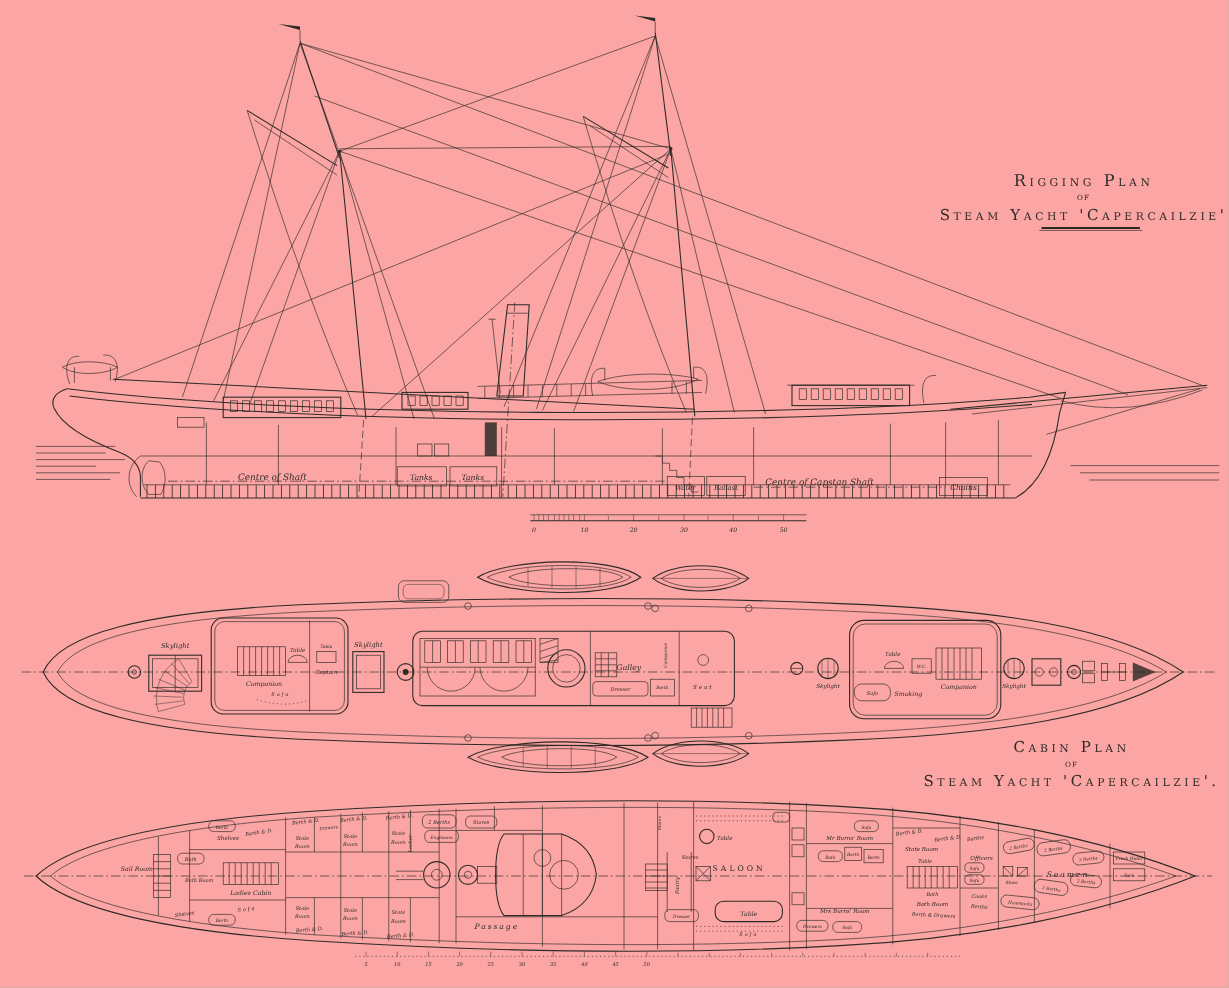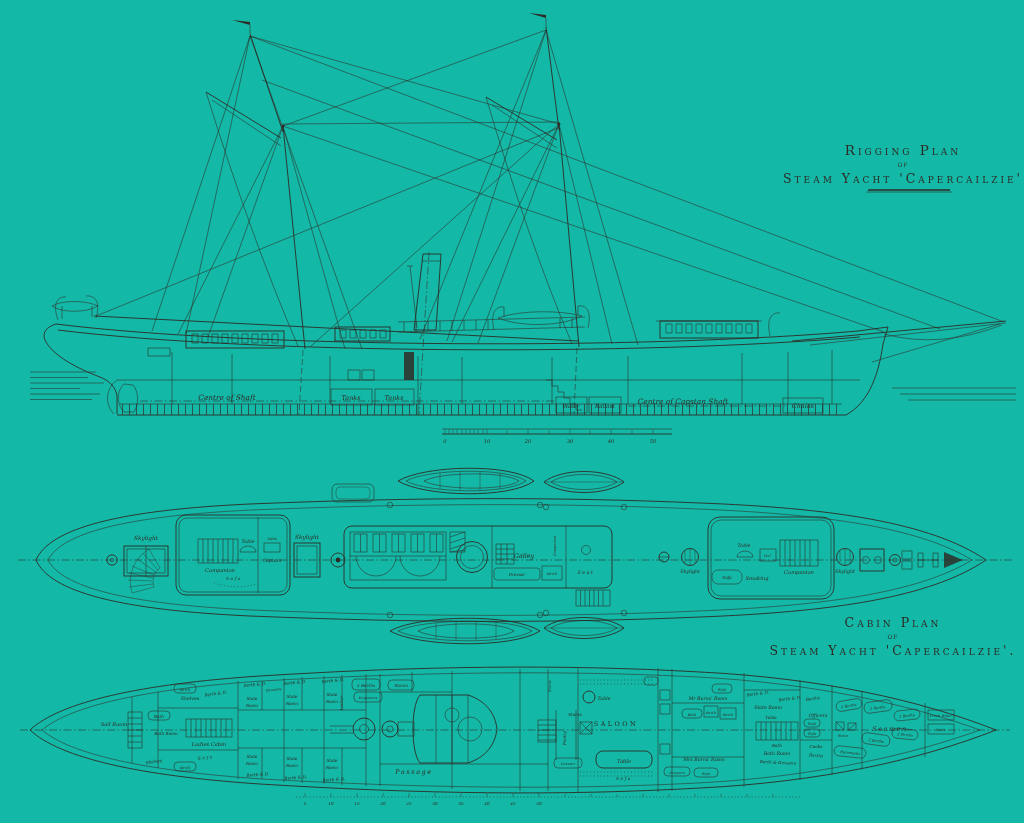--- a/index.html
+++ b/index.html
@@ -1,17 +1,17 @@
 <!DOCTYPE html>
 <html><head>
 <meta charset="utf-8">
 <style>
   html,body{margin:0;padding:0;}
   body{background:#b9b2a2;font-family:"Liberation Sans",sans-serif;}
-  .page{position:relative;width:1024px;height:823px;background:#14b8a6;overflow:hidden;}
+  .page{position:relative;width:1024px;height:823px;background:#fca5a5;overflow:hidden;}
   svg{display:block;}
   svg text{font-family:"DejaVu Serif",serif;font-style:italic;fill:#2e2b26;text-anchor:middle;}
   .title{font-style:normal;font-variant:small-caps;letter-spacing:3px;}
   .t-of{font-style:normal;font-variant:small-caps;letter-spacing:1px;}
   .up{font-style:normal;text-transform:uppercase;letter-spacing:2.5px;}
   .lsp{letter-spacing:1.6px;}
   .f3{font-size:3.6px}.f4{font-size:4.2px}.f45{font-size:4.7px}.f5{font-size:5.2px}
   .f55{font-size:5.7px}.f6{font-size:6.4px}.f7{font-size:7.4px}.f8{font-size:8.2px}
   .f12{font-size:12.5px}.f13{font-size:13.5px}
   .k{stroke:#2e2b26;fill:none;stroke-width:.9;}

